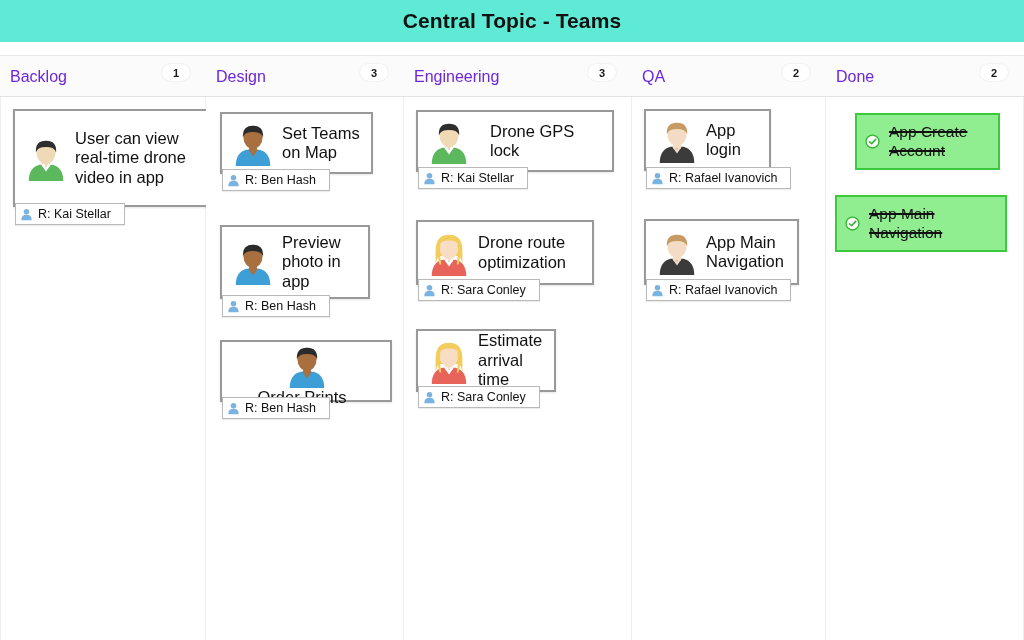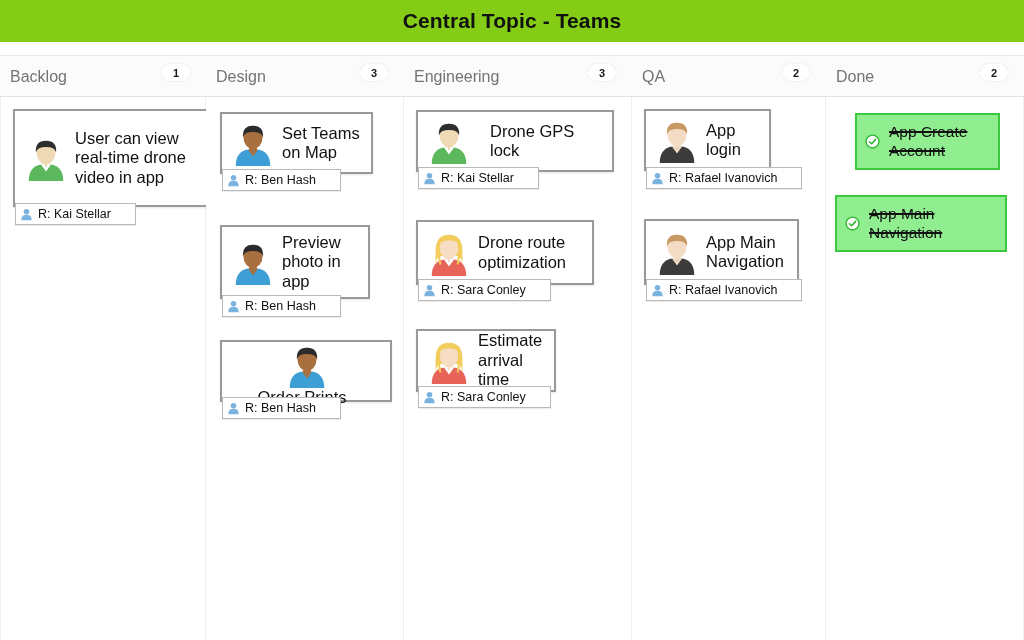--- a/index.html
+++ b/index.html
@@ -13,21 +13,21 @@
     position: relative;
     width: 1024px; height: 640px;
     background: #ffffff;
   }
 
   
   #title-bar {
     position: absolute; top: 0; left: 0;
     width: 1024px; height: 42px;
     display: flex; align-items: center; justify-content: center;
-    background: #84cc16;
+    background: #5eead4;
   }
   #title-bar .title-text {
     font-size: 21px;
     font-weight: bold;
     color: #111111;
     letter-spacing: 0.1px;
   }
 
   
   #header-row {
@@ -36,21 +36,21 @@
     background: #fbfbfb;
     border-top: 1px solid #e8e8e8;
     border-bottom: 1px solid #e3e3e3;
   }
   .col-header {
     position: absolute; top: 0; height: 42px;
     display: flex; align-items: center;
   }
   .col-header .col-name {
     font-size: 16px;
-    color: #737373;
+    color: #6d28d9;
     white-space: nowrap;
   }
   .count-badge {
     position: absolute;
     top: 8px;
     width: 28px; height: 17px;
     background: #ffffff;
     border-radius: 9px;
     box-shadow: 0 0 2px rgba(0,0,0,0.12);
     display: flex; align-items: center; justify-content: center;
@@ -91,21 +91,21 @@
     word-wrap: break-word;
   }
 
   
   .assignee {
     position: absolute;
     background: #ffffff;
     border: 1px solid #b9b9b9;
     height: 22px;
     display: inline-flex; align-items: center;
-    padding: 0 24px 0 4px;
+    padding: 0 13px 0 4px;
     font-size: 12.5px;
     color: #111111;
     white-space: nowrap;
     box-shadow: 0 1px 1px rgba(0,0,0,0.07);
     z-index: 4;
   }
   .assignee .person-ico { margin-right: 5px; display: flex; }
 
   
   .card.done {

